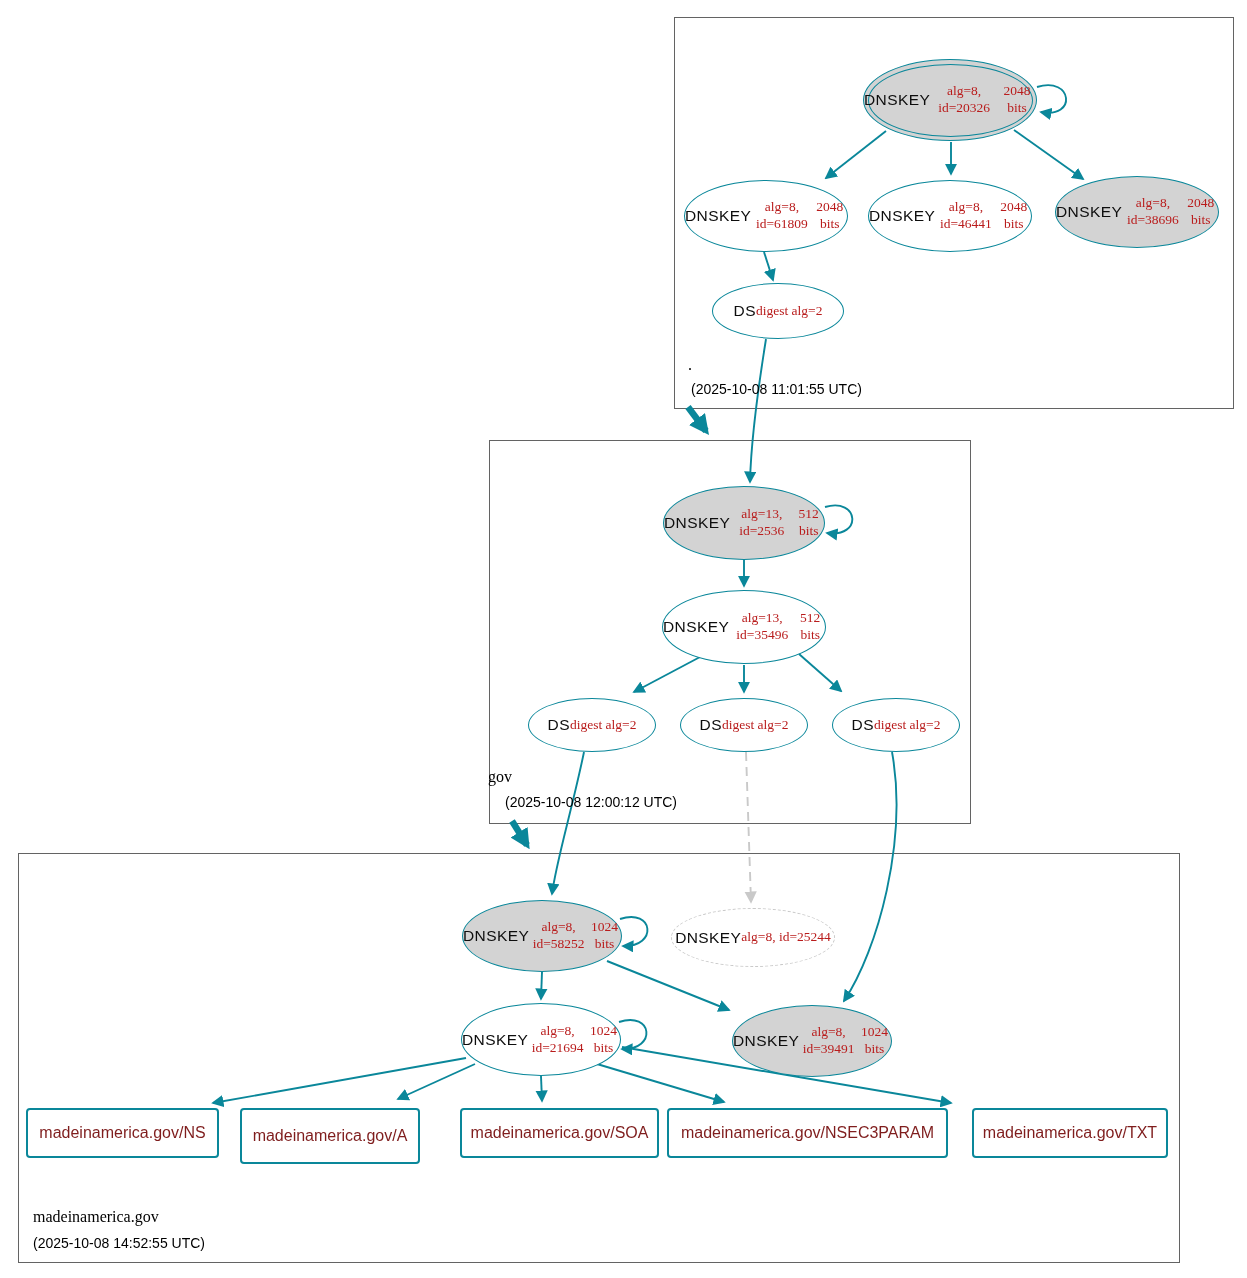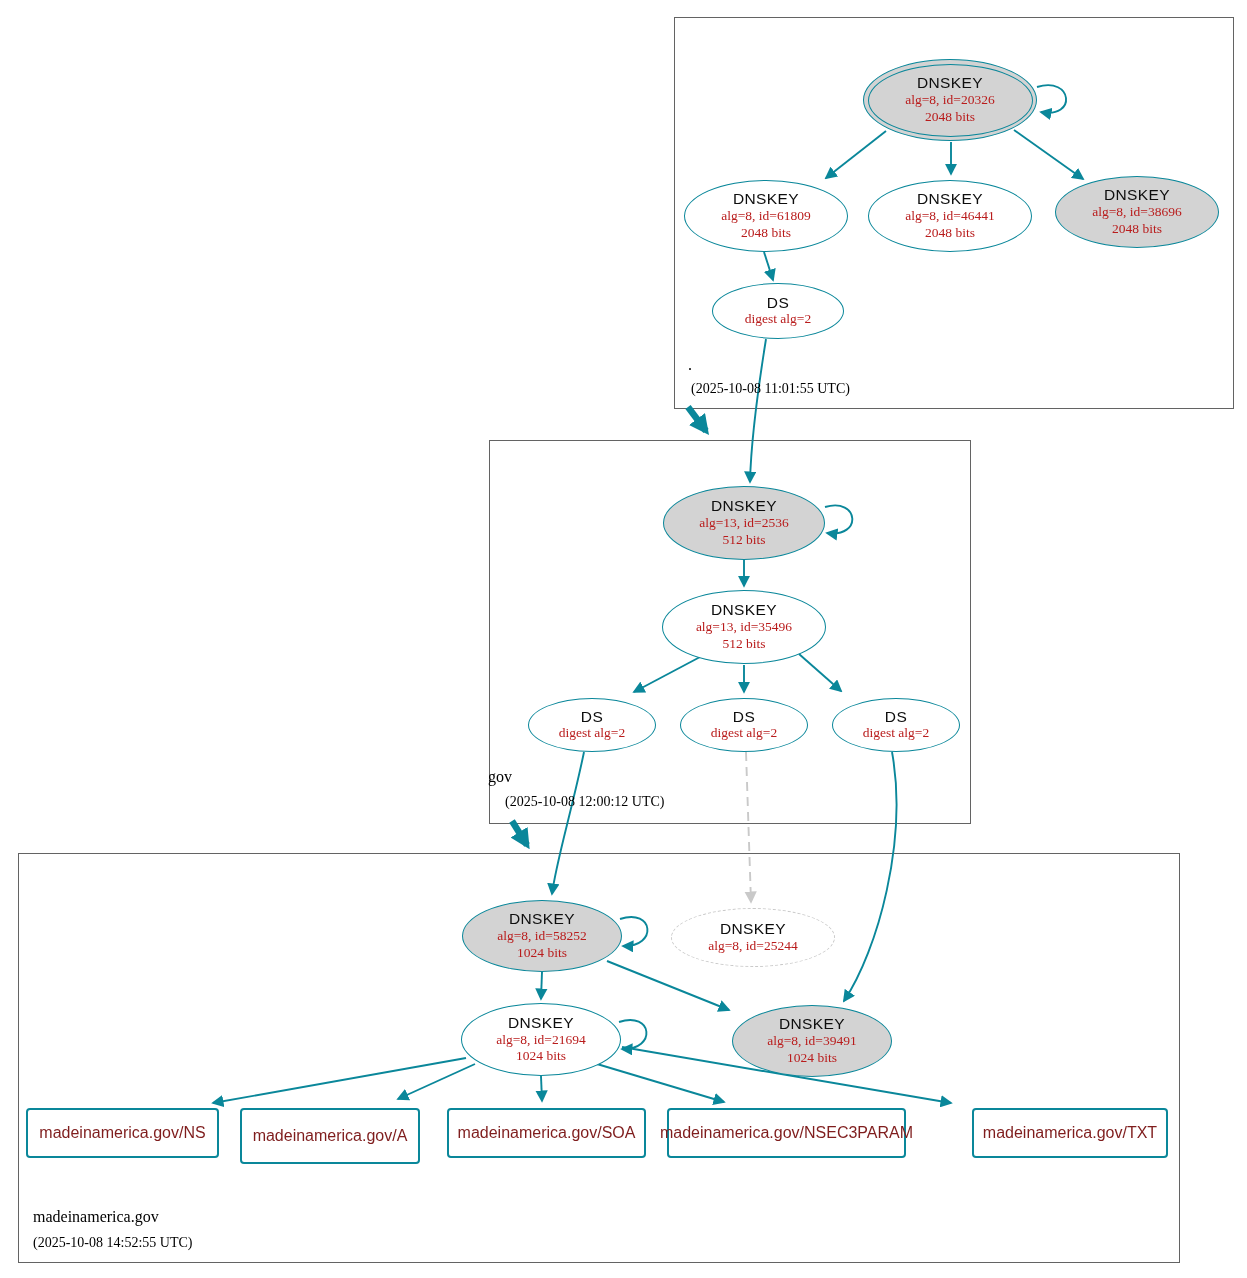--- a/index.html
+++ b/index.html
@@ -12,34 +12,34 @@
   #canvas{position:relative;width:1247px;height:1278px;background:#ffffff;
           font-family:"Liberation Sans",sans-serif;overflow:hidden;}
   .zone-box{position:absolute;border:1px solid var(--zoneborder);background:transparent;z-index:1;}
   #edges{position:absolute;left:0;top:0;z-index:2;pointer-events:none;}
   .edge{fill:none;stroke:var(--teal);stroke-width:1.9px;}
   .edge-thick{fill:none;stroke:var(--teal);stroke-width:6.5px;}
   .edge-dashed{fill:none;stroke:var(--dashgray);stroke-width:1.9px;stroke-dasharray:9 6;}
   .mk-teal{fill:var(--teal);}
   .mk-gray{fill:var(--dashgray);}
   .node{position:absolute;z-index:3;border:1.9px solid var(--teal);border-radius:50%;
-        background:#fff;display:flex;flex-direction:column;align-items:center;
+        background:#fff;display:flex;flex-direction:row;align-items:center;
         justify-content:center;text-align:center;box-sizing:border-box;}
   .node.gray{background:var(--kskfill);}
   .node.dashed{border:1.9px dashed var(--dashgray);background:#fff;}
   .inner-ring{position:absolute;inset:3.5px;border:1.9px solid var(--teal);border-radius:50%;
               pointer-events:none;}
   .node-title{font-size:15.5px;color:#0d0d0d;letter-spacing:.4px;line-height:1.15;z-index:1;}
   .node-sub{font-family:"Liberation Serif",serif;font-size:13.5px;color:#b91c1c;line-height:1.25;z-index:1;}
   .rrset{position:absolute;z-index:3;border:2px solid var(--teal);border-radius:4px;background:#fff;
          display:flex;align-items:center;justify-content:center;box-sizing:border-box;
          font-size:16px;color:#7f1d1d;}
   .zone-label{position:absolute;z-index:3;font-family:"Liberation Serif",serif;
               font-size:16px;color:#000;}
-  .zone-ts{position:absolute;z-index:3;font-family:Liberation Serif, serif;
+  .zone-ts{position:absolute;z-index:3;font-family:Liberation Sans, sans-serif;
            font-size:14px;color:#000;}
 </style>
 </head>
 <body>
 
 <div id="canvas">
 
   <div class="zone-box" style="left:674px;top:17px;width:558px;height:390px;"></div>
   <div class="zone-box" style="left:489px;top:440px;width:480px;height:382px;"></div>
   <div class="zone-box" style="left:18px;top:853px;width:1160px;height:408px;"></div>
@@ -175,24 +175,24 @@
     <span class="node-sub">alg=8, id=39491</span>
     <span class="node-sub">1024 bits</span>
   </div>
 
   <div class="rrset" style="left:26px;top:1108px;width:193px;height:50px;">
     <span>madeinamerica.gov/NS</span>
   </div>
   <div class="rrset" style="left:240px;top:1108px;width:180px;height:56px;">
     <span>madeinamerica.gov/A</span>
   </div>
-  <div class="rrset" style="left:447px;top:1108px;width:199px;height:50px;">
+  <div class="rrset" style="left:460px;top:1108px;width:199px;height:50px;">
     <span>madeinamerica.gov/SOA</span>
   </div>
-  <div class="rrset" style="left:667px;top:1108px;width:239px;height:50px;">
+  <div class="rrset" style="left:667px;top:1108px;width:281px;height:50px;">
     <span>madeinamerica.gov/NSEC3PARAM</span>
   </div>
   <div class="rrset" style="left:972px;top:1108px;width:196px;height:50px;">
     <span>madeinamerica.gov/TXT</span>
   </div>
 
   <div class="zone-label" style="left:33px;top:1208px;">madeinamerica.gov</div>
   <div class="zone-ts" style="left:33px;top:1235px;">(2025-10-08 14:52:55 UTC)</div>
 
 </div>

